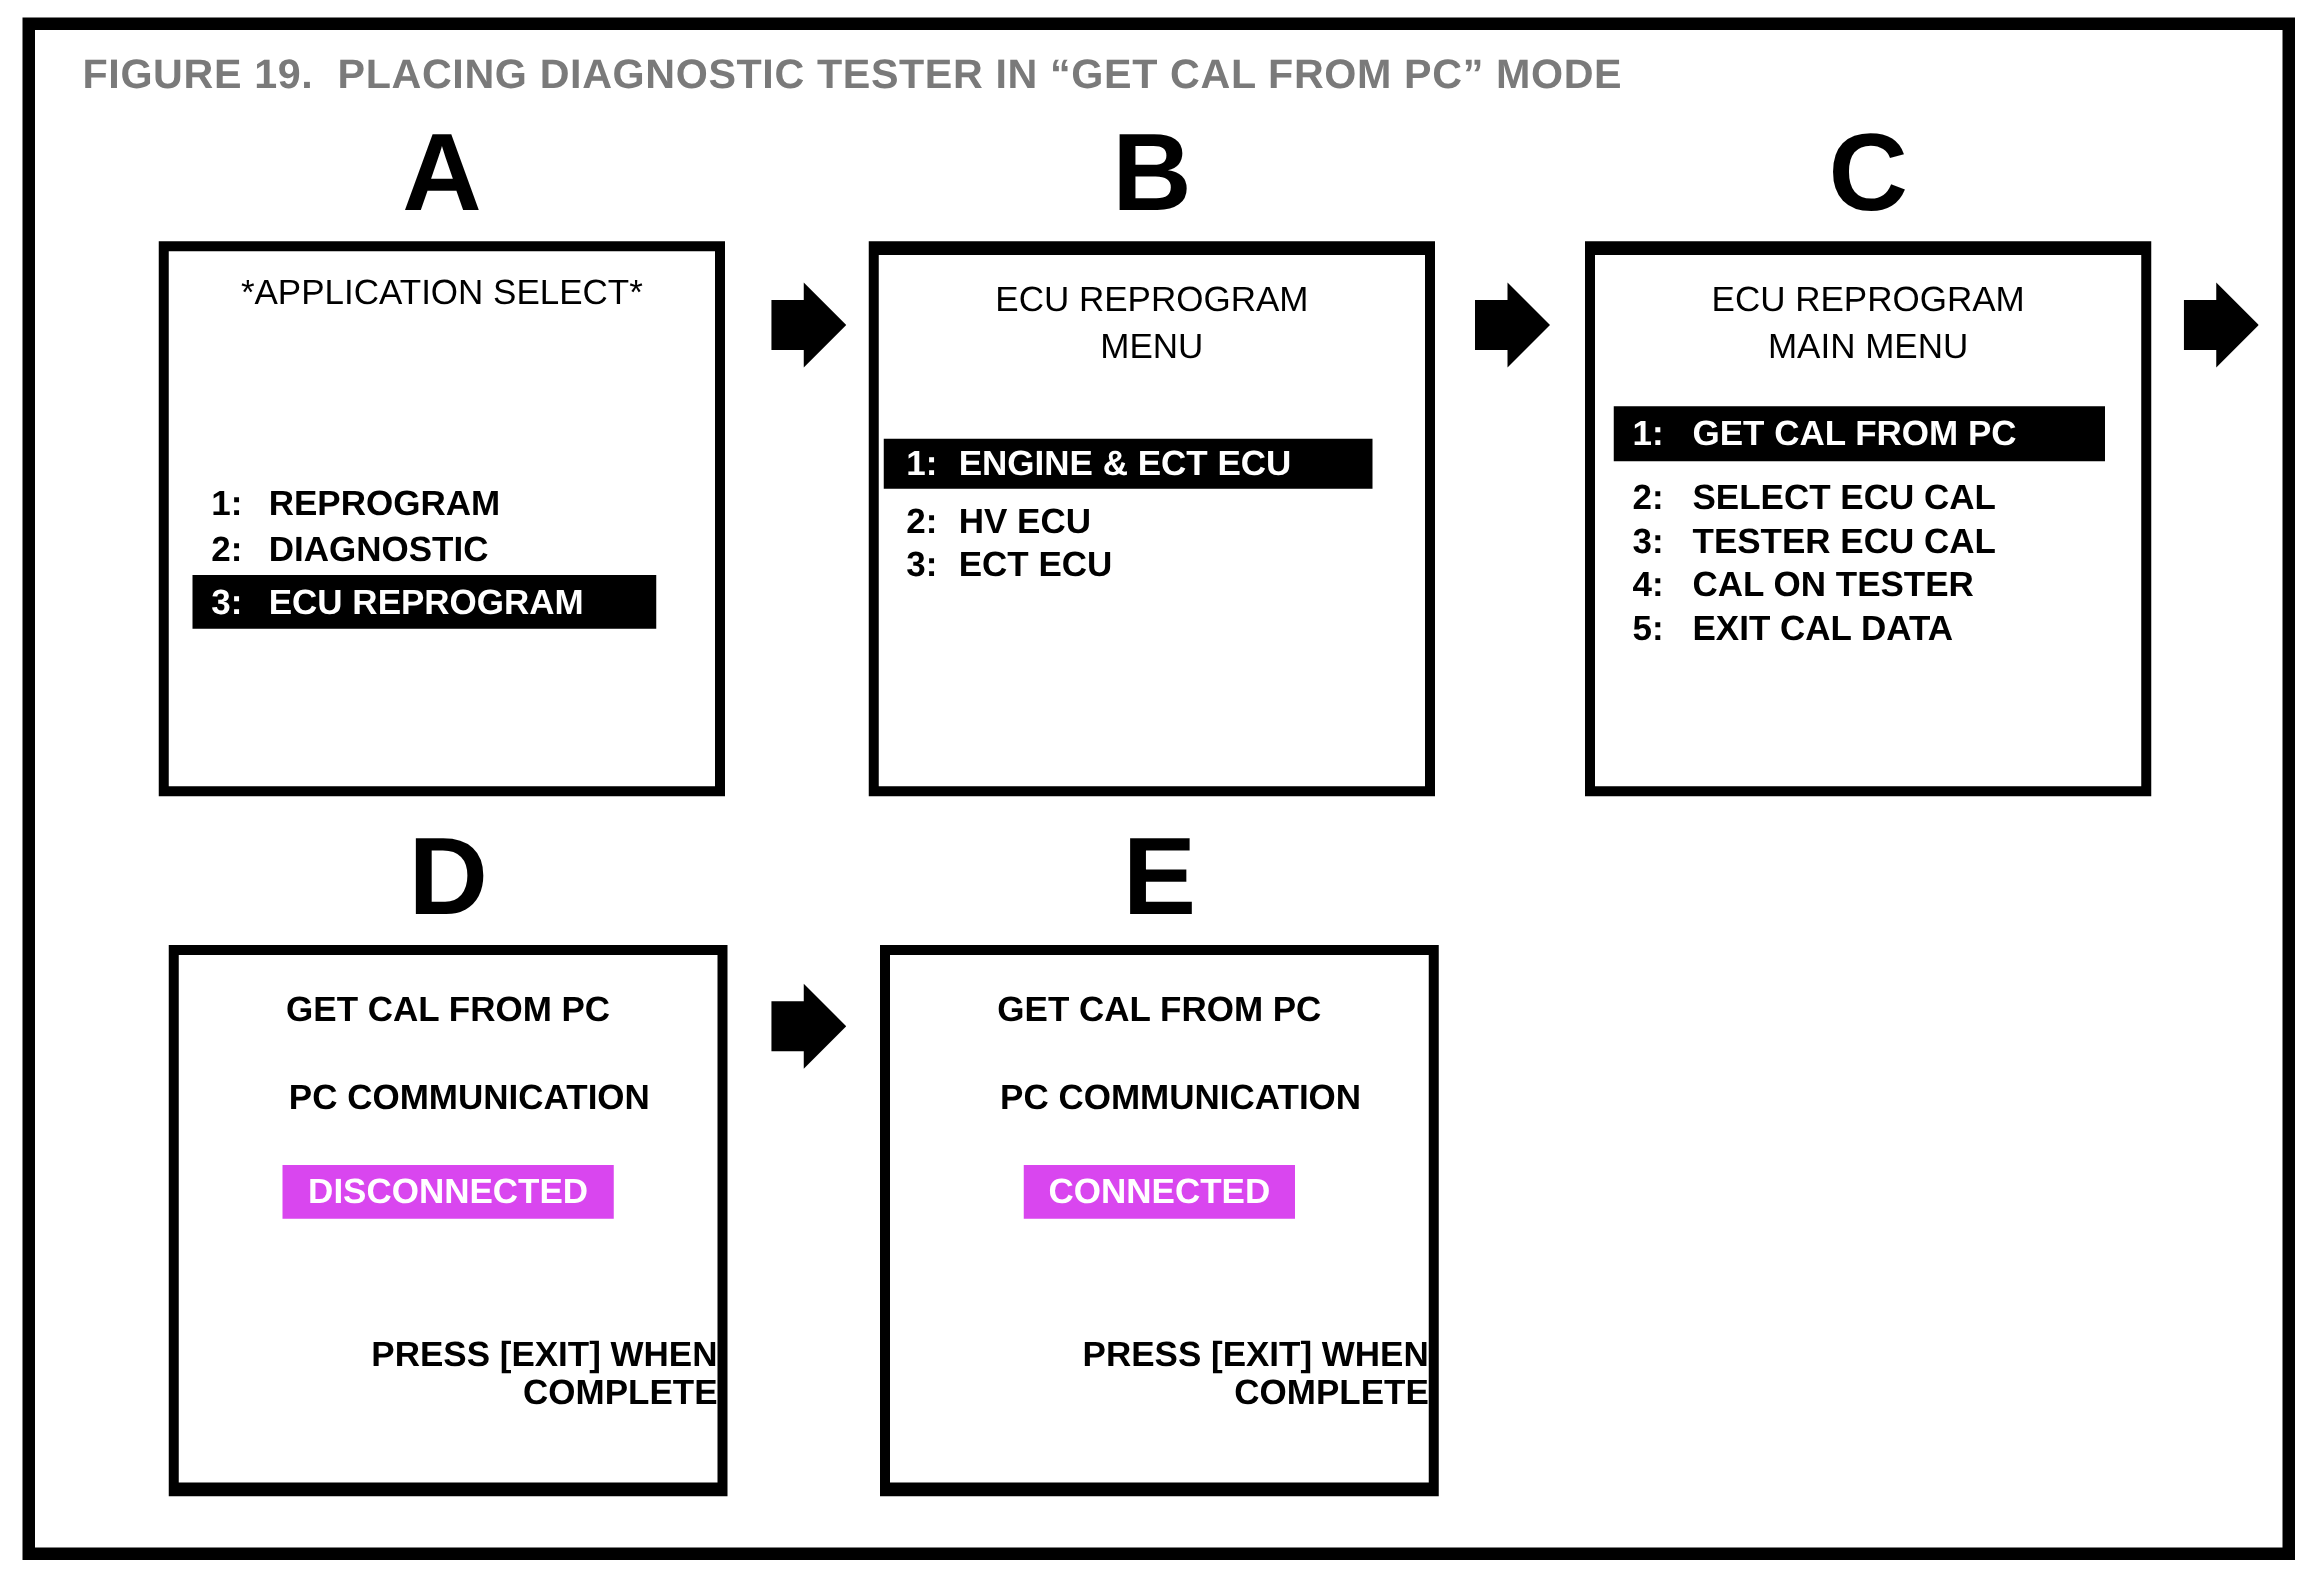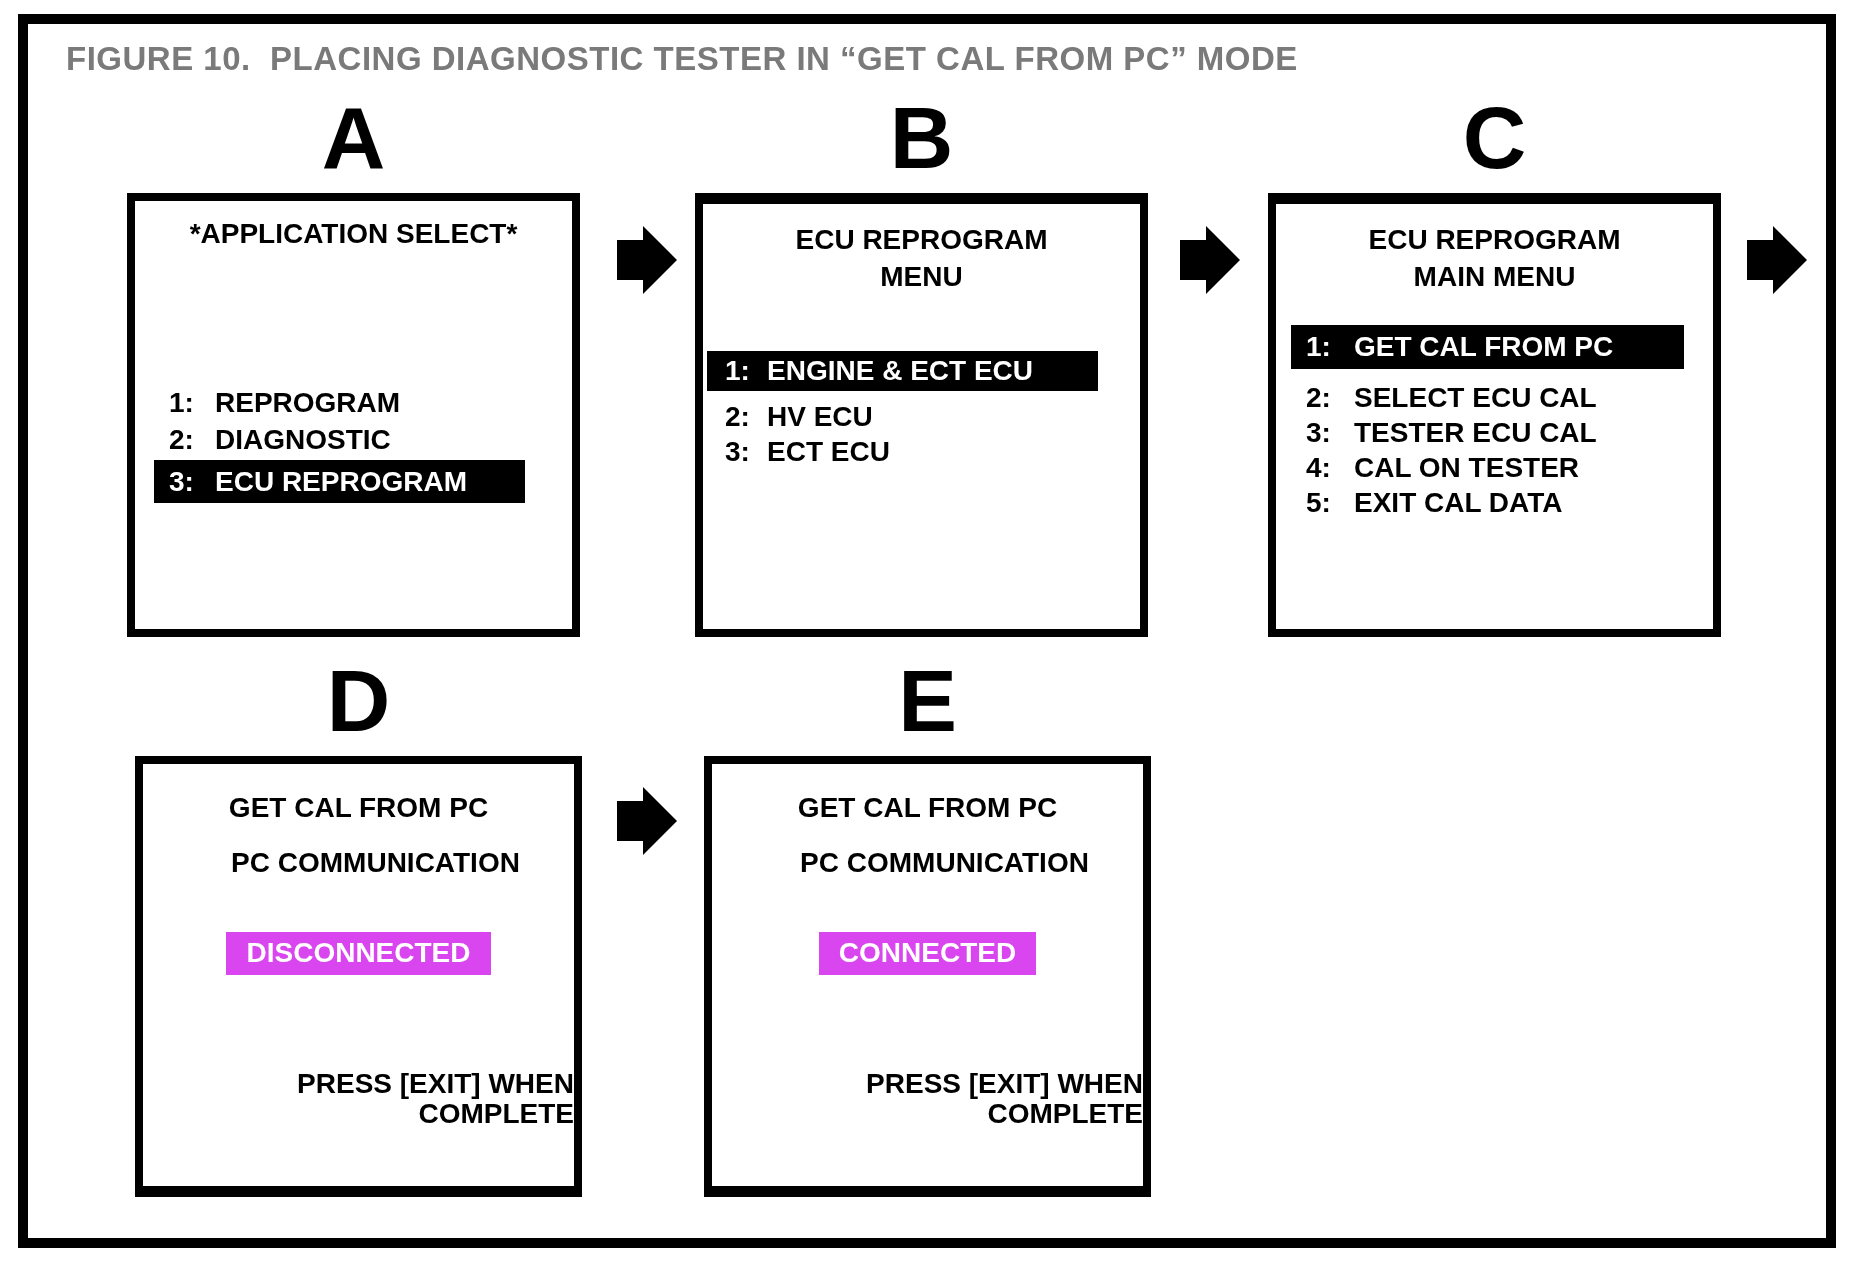--- a/index.html
+++ b/index.html
@@ -31,21 +31,21 @@
   .g-b { left:667px; top:58px;  width:453px; }
   .g-c { left:1240px;top:58px;  width:453px; }
   .g-d { left:107px; top:621px; width:447px; }
   .g-e { left:676px; top:621px; width:447px; }
   .g-a .screen-box, .g-b .screen-box, .g-c .screen-box { height:444px; border-top-width:11px; }
   .g-a .screen-box { border-top-width:8px; }
   .g-d .screen-box, .g-e .screen-box { height:441px; border-bottom-width:11px; }
 
   .screen-title {
     position:absolute; left:0; right:0; text-align:center;
-    font-size:28px; font-weight:bold; color:#000; line-height:37px;
+    font-size:28px; font-weight:normal; color:#000; line-height:37px;
     white-space:pre-line;
   }
   .g-a .screen-title { top:14px; }
   .g-b .screen-title, .g-c .screen-title { top:17px; }
 
   
   .menu { position:absolute; left:0; right:0; }
   .menu-a { top:183px; }
   .menu-b { top:147px; }
   .menu-c { top:121px; }
@@ -65,21 +65,21 @@
   .menu-a .menu-row.hl { height:43px; margin:2px 47px 0 19px; padding-left:15px; }
   .menu-b .menu-row.hl { height:40px; margin:0 42px 8px 4px;  padding-left:18px; }
   .menu-c .menu-row.hl { height:44px; margin:0 29px 11px 15px; padding-left:15px; }
 
   
   .st-line {
     position:absolute; left:0; right:0; text-align:center;
     font-size:28px; font-weight:bold; color:#000; white-space:pre;
   }
   .st-line1 { top:28px; }
-  .st-line2 { top:83px;margin-left:34px; }
+  .st-line2 { top:98px;margin-left:34px; }
   .status-row { position:absolute; left:0; right:0; top:168px; text-align:center; }
   .status-badge {
     display:inline-block; background:#d946ef; color:#fff;
     font-size:28px; font-weight:bold; line-height:28px;
     padding:7px 20px 8px 20px; white-space:pre;
   }
   .st-footer {
     position:absolute; left:0; right:0; top:305px; text-align:right;
     font-size:28px; font-weight:bold; color:#000; line-height:30px;
     white-space:pre-line;
@@ -91,21 +91,21 @@
   .arr-1 { left:589px; top:196px; }
   .arr-2 { left:1152px; top:196px; }
   .arr-3 { left:1719px; top:196px; }
   .arr-4 { left:589px; top:757px; }
 </style>
 </head>
 <body>
 
 <div class="frame">
 
-  <div class="figure-title">FIGURE 10.  PLACING DIAGNOSTIC TESTER IN “GET CAL FROM PC” MODE</div>
+  <div class="figure-title">FIGURE 19.  PLACING DIAGNOSTIC TESTER IN “GET CAL FROM PC” MODE</div>
 
   <section class="screen g-a">
     <div class="screen-label">A</div>
     <div class="screen-box">
       <div class="screen-title">*APPLICATION SELECT*</div>
       <div class="menu menu-a">
         <div class="menu-row">
           <span class="num">1:</span>
           <span class="lbl">REPROGRAM</span>
         </div>

